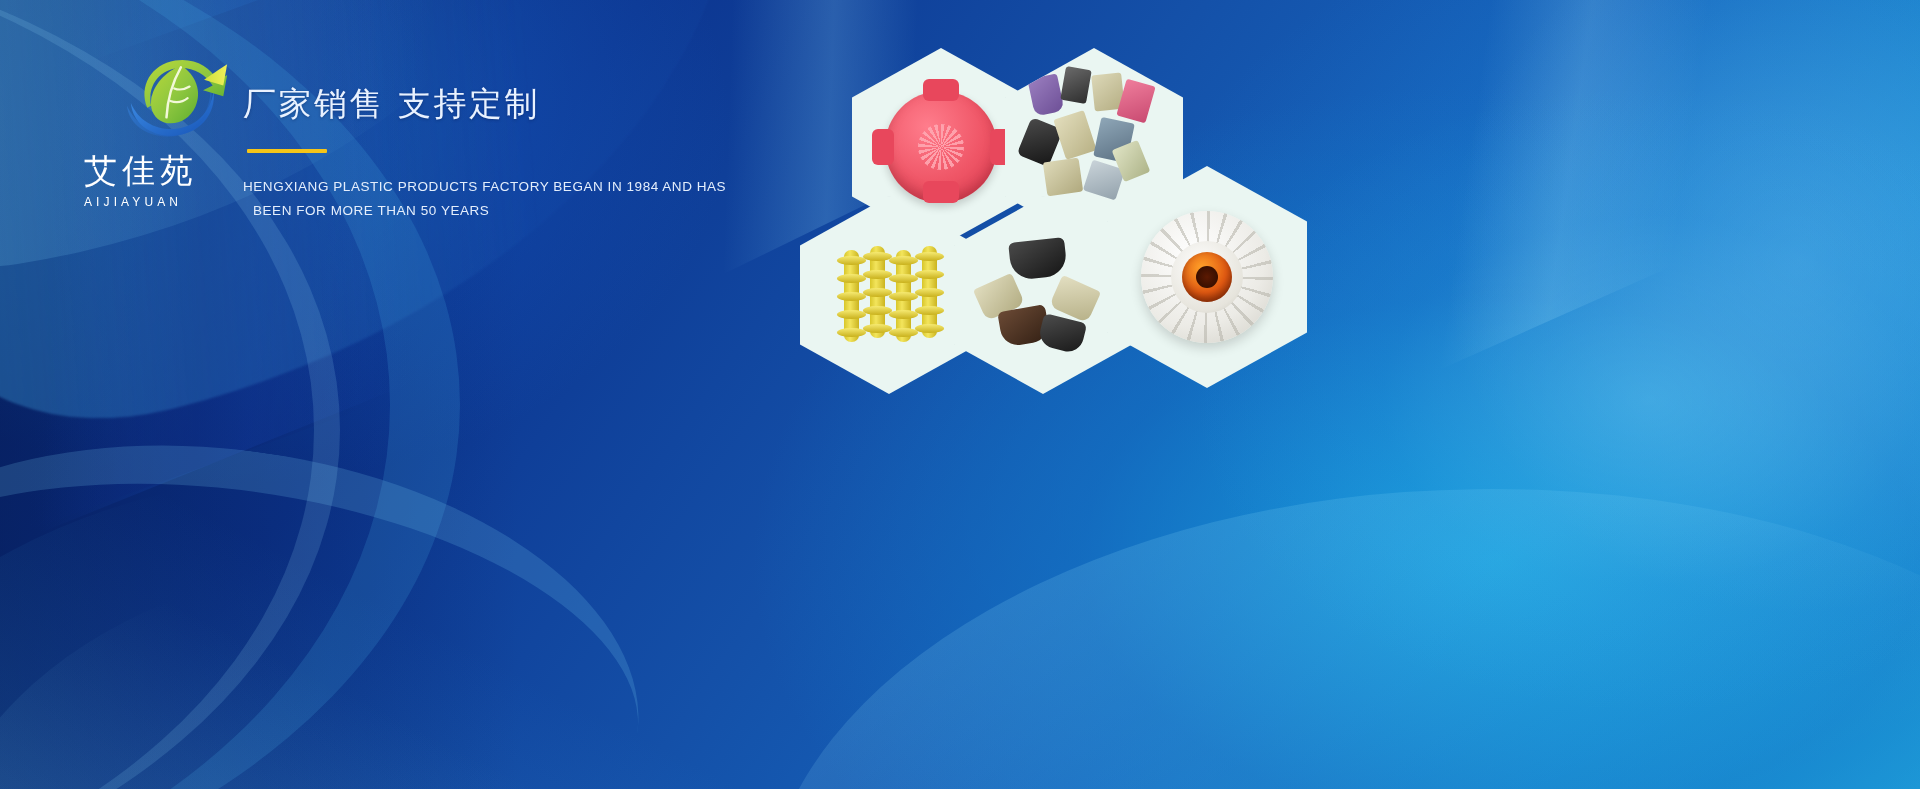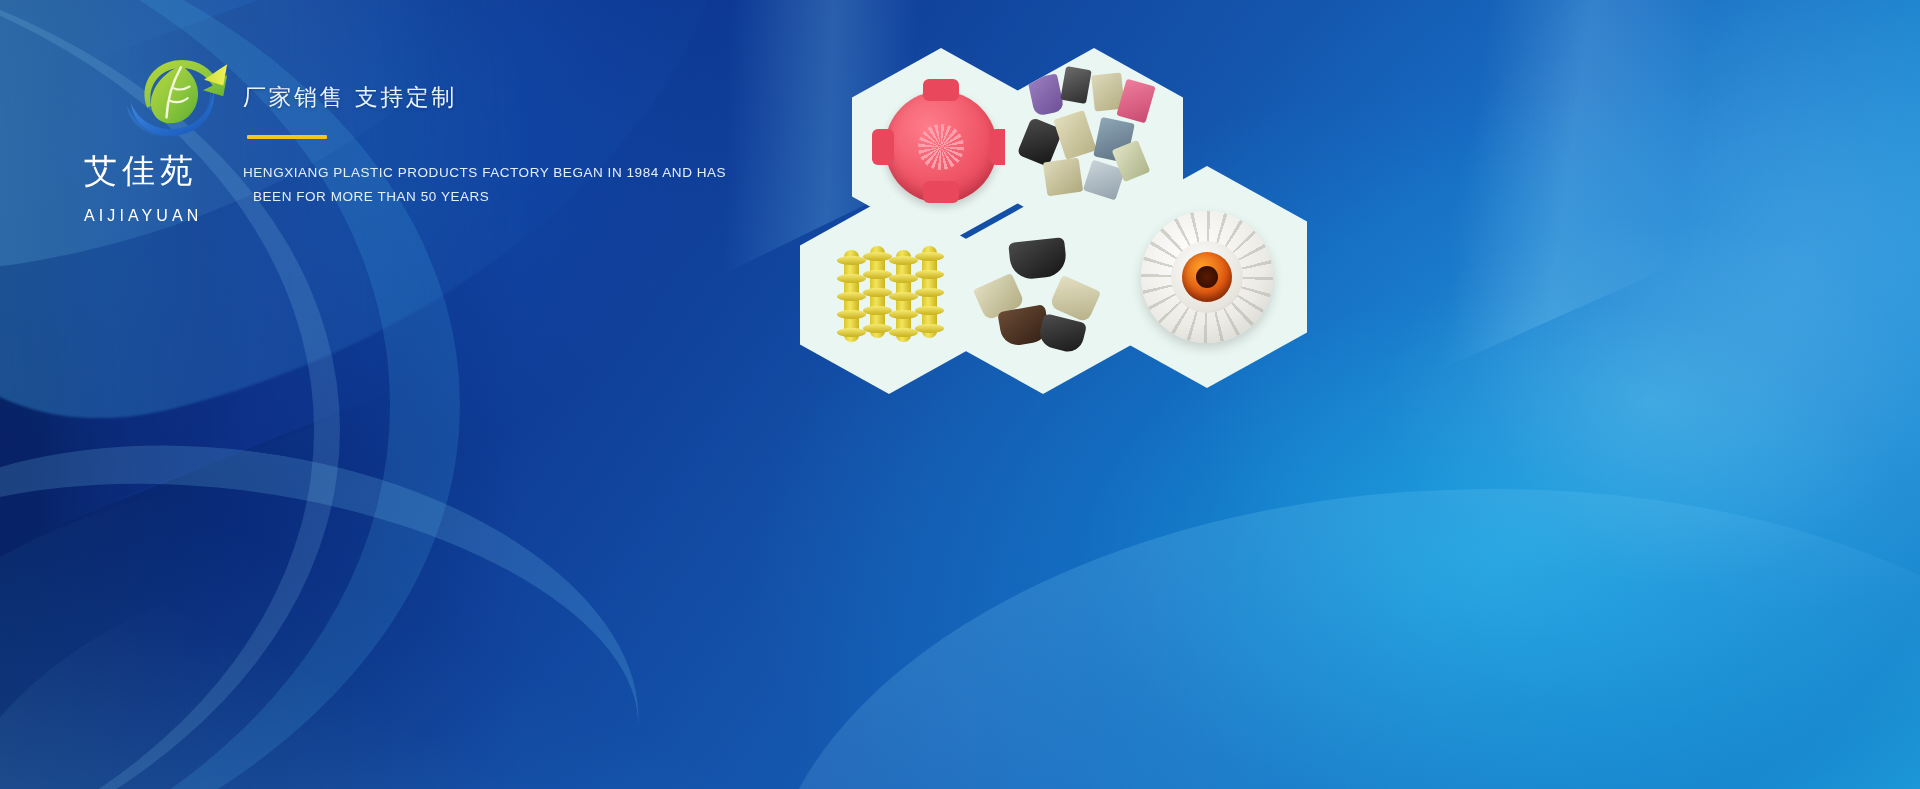--- a/index.html
+++ b/index.html
@@ -108,29 +108,29 @@
     position:absolute; left:84px; top:48px; width:190px;
     text-align:left; z-index:8;
   }
   #logo-mark { width:116px; height:104px; margin:0 auto 2px; display:block; }
   #logo-name {
     font-size:33px; letter-spacing:5px; color:#ffffff;
     font-weight:400; line-height:1.05; white-space:nowrap;
     font-family:"DejaVu Sans","Liberation Sans",sans-serif;
   }
   #logo-pinyin {
-    font-size:16px; letter-spacing:4.1px; color:#ffffff;
-    margin-top:18px; font-weight:400; white-space:nowrap;
+    font-size:12px; letter-spacing:4.1px; color:#ffffff;
+    margin-top:6px; font-weight:400; white-space:nowrap;
   }
 
   
   #copy { position:absolute; left:243px; top:82px; z-index:8; }
 
   #tagline {
-    font-size:23px; color:#e9f2ff; letter-spacing:2.5px;
+    font-size:33px; color:#e9f2ff; letter-spacing:2.5px;
     font-weight:400; white-space:nowrap;
     font-family:"DejaVu Sans","Liberation Sans",sans-serif;
     text-shadow:0 1px 3px rgba(0,20,70,0.35);
   }
 
   #gold-rule {
     width:80px; height:4px; background:#f5c518;
     margin:22px 0 14px 4px; border-radius:1px;
   }
 

